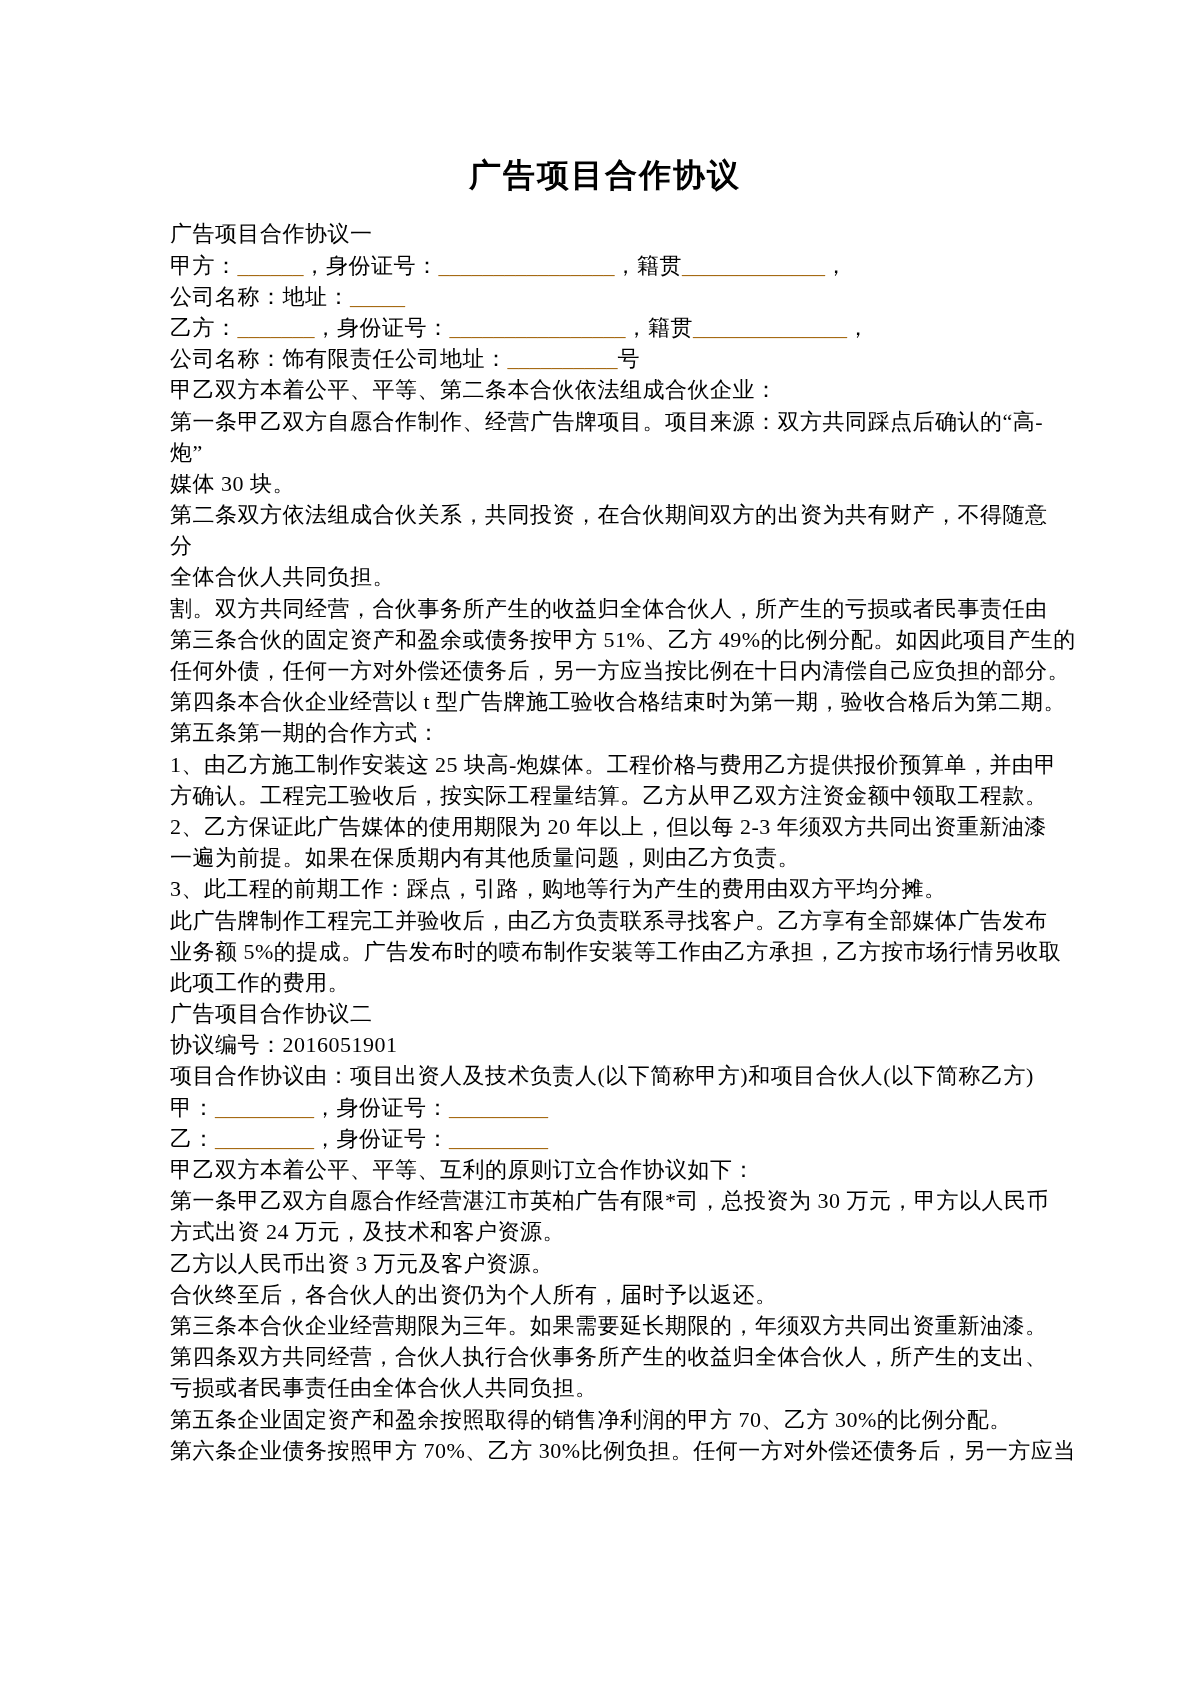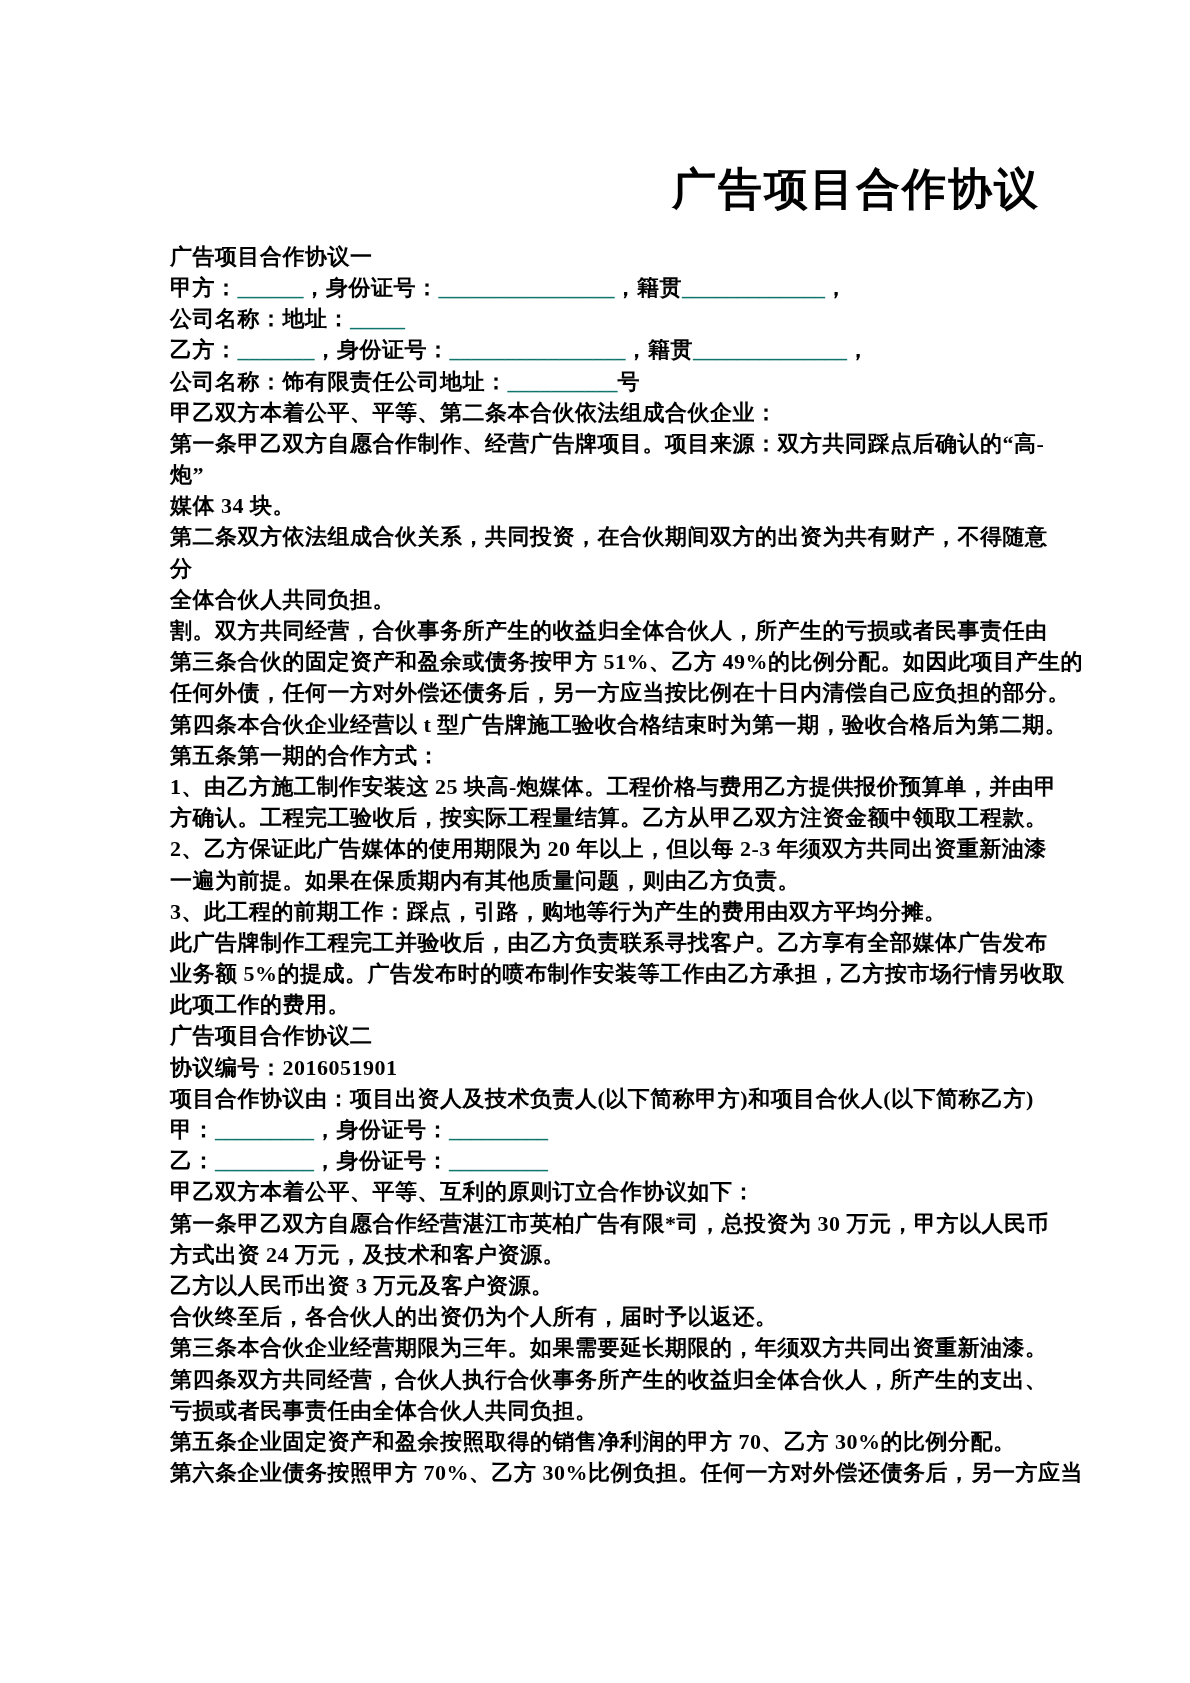--- a/index.html
+++ b/index.html
@@ -12,61 +12,60 @@
     width: 1190px;
     height: 1683px;
     background: #ffffff;
     box-sizing: border-box;
     padding: 148px 140px 0 170px;
     overflow: hidden;
     font-family: "Liberation Serif", "DejaVu Serif", serif;
     color: #000000;
   }
   .doc-title {
-    font-size: 44px;
+    font-size: 32px;
     font-weight: 700;
-    text-align: right;
-    margin: 16px 10px 24px 0;
+    text-align: center;
+    margin: 8px 10px 24px 0;
     line-height: 1.2;
     letter-spacing: 2px;
     color: #000000;
   }
   .doc-body {
     width: 880px;
-    font-weight: bold;
   }
   .doc-line {
     margin: 0;
     font-size: 22px;
     line-height: 31.2px;
     height: 31.2px;
     white-space: nowrap;
     letter-spacing: 0.5px;
     color: #000000;
   }
   .blank {
-    color: #0f766e;
+    color: #a16207;
     letter-spacing: 0;
   }
 </style>
 </head>
 <body>
 
 <div class="page">
   <h1 class="doc-title">广告项目合作协议</h1>
   <div class="doc-body">
     <p class="doc-line">广告项目合作协议一</p>
     <p class="doc-line">甲方：<span class="blank">______</span>，身份证号：<span class="blank">________________</span>，籍贯<span class="blank">_____________</span>，</p>
     <p class="doc-line">公司名称：地址：<span class="blank">_____</span></p>
     <p class="doc-line">乙方：<span class="blank">_______</span>，身份证号：<span class="blank">________________</span>，籍贯<span class="blank">______________</span>，</p>
     <p class="doc-line">公司名称：饰有限责任公司地址：<span class="blank">__________</span>号</p>
     <p class="doc-line">甲乙双方本着公平、平等、第二条本合伙依法组成合伙企业：</p>
     <p class="doc-line">第一条甲乙双方自愿合作制作、经营广告牌项目。项目来源：双方共同踩点后确认的“高-</p>
     <p class="doc-line">炮”</p>
-    <p class="doc-line">媒体 34 块。</p>
+    <p class="doc-line">媒体 30 块。</p>
     <p class="doc-line">第二条双方依法组成合伙关系，共同投资，在合伙期间双方的出资为共有财产，不得随意</p>
     <p class="doc-line">分</p>
     <p class="doc-line">全体合伙人共同负担。</p>
     <p class="doc-line">割。双方共同经营，合伙事务所产生的收益归全体合伙人，所产生的亏损或者民事责任由</p>
     <p class="doc-line">第三条合伙的固定资产和盈余或债务按甲方 51%、乙方 49%的比例分配。如因此项目产生的</p>
     <p class="doc-line">任何外债，任何一方对外偿还债务后，另一方应当按比例在十日内清偿自己应负担的部分。</p>
     <p class="doc-line">第四条本合伙企业经营以 t 型广告牌施工验收合格结束时为第一期，验收合格后为第二期。</p>
     <p class="doc-line">第五条第一期的合作方式：</p>
     <p class="doc-line">1、由乙方施工制作安装这 25 块高-炮媒体。工程价格与费用乙方提供报价预算单，并由甲</p>
     <p class="doc-line">方确认。工程完工验收后，按实际工程量结算。乙方从甲乙双方注资金额中领取工程款。</p>

